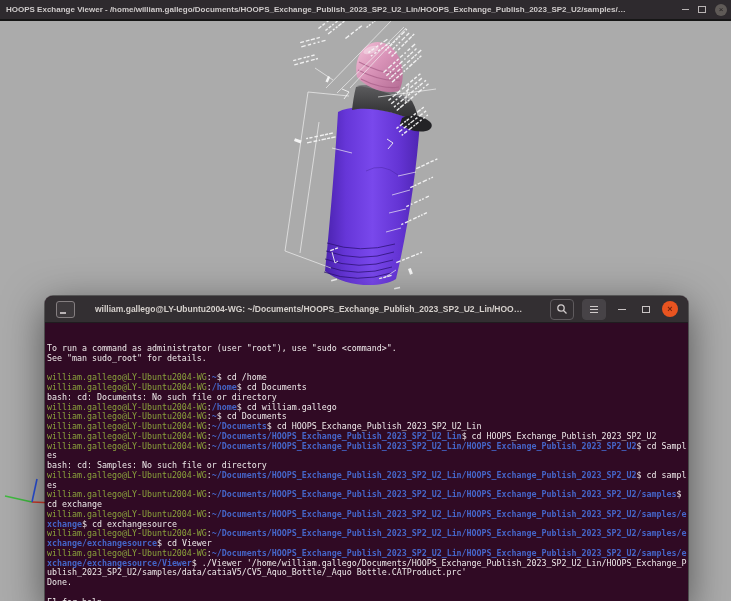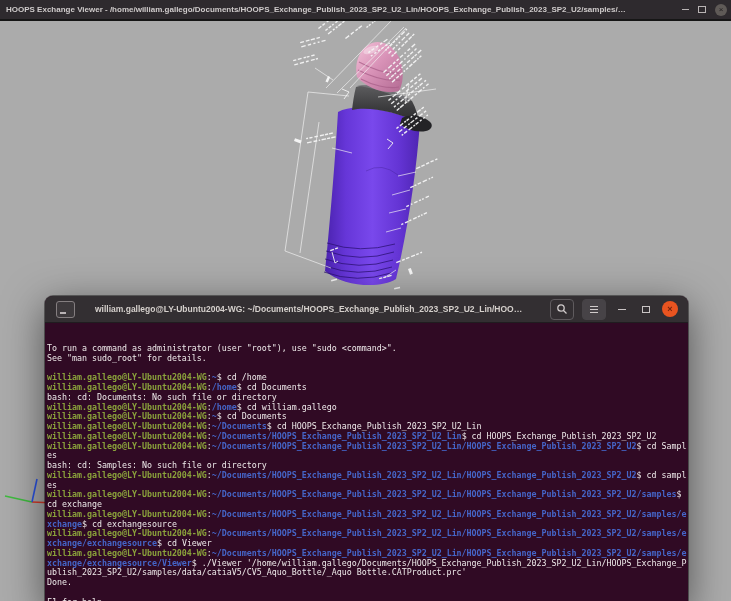--- a/index.html
+++ b/index.html
@@ -70,21 +70,21 @@
   .term-body{
     padding:21px 0 0 2px;
   }
   .term-text{
     width:calc(128ch + 1px);
     font-family:"DejaVu Sans Mono", monospace;
     font-size:8.3px;line-height:9.75px;color:#eeeaea;
     white-space:pre-wrap;word-break:break-all;
   }
   .t-p{color:#eeeaea;}
-  .t-g{color:#8aa23b;font-weight:bold;margin-top:28px;}
+  .t-g{color:#8aa23b;font-weight:normal;margin-top:28px;}
   .t-b{color:#4565c8;font-weight:bold;}
   .cursor{display:inline-block;width:1ch;height:8.5px;background:#ddd6d0;vertical-align:text-bottom;}
 </style>
 </head>
 <body>
 
 <svg class="viewer-svg" width="731" height="601" viewBox="0 0 731 601">
   <defs>
     <linearGradient id="gBody" x1="0" y1="0" x2="1" y2="0">
         <stop offset="0" stop-color="#4a22ae"></stop>

